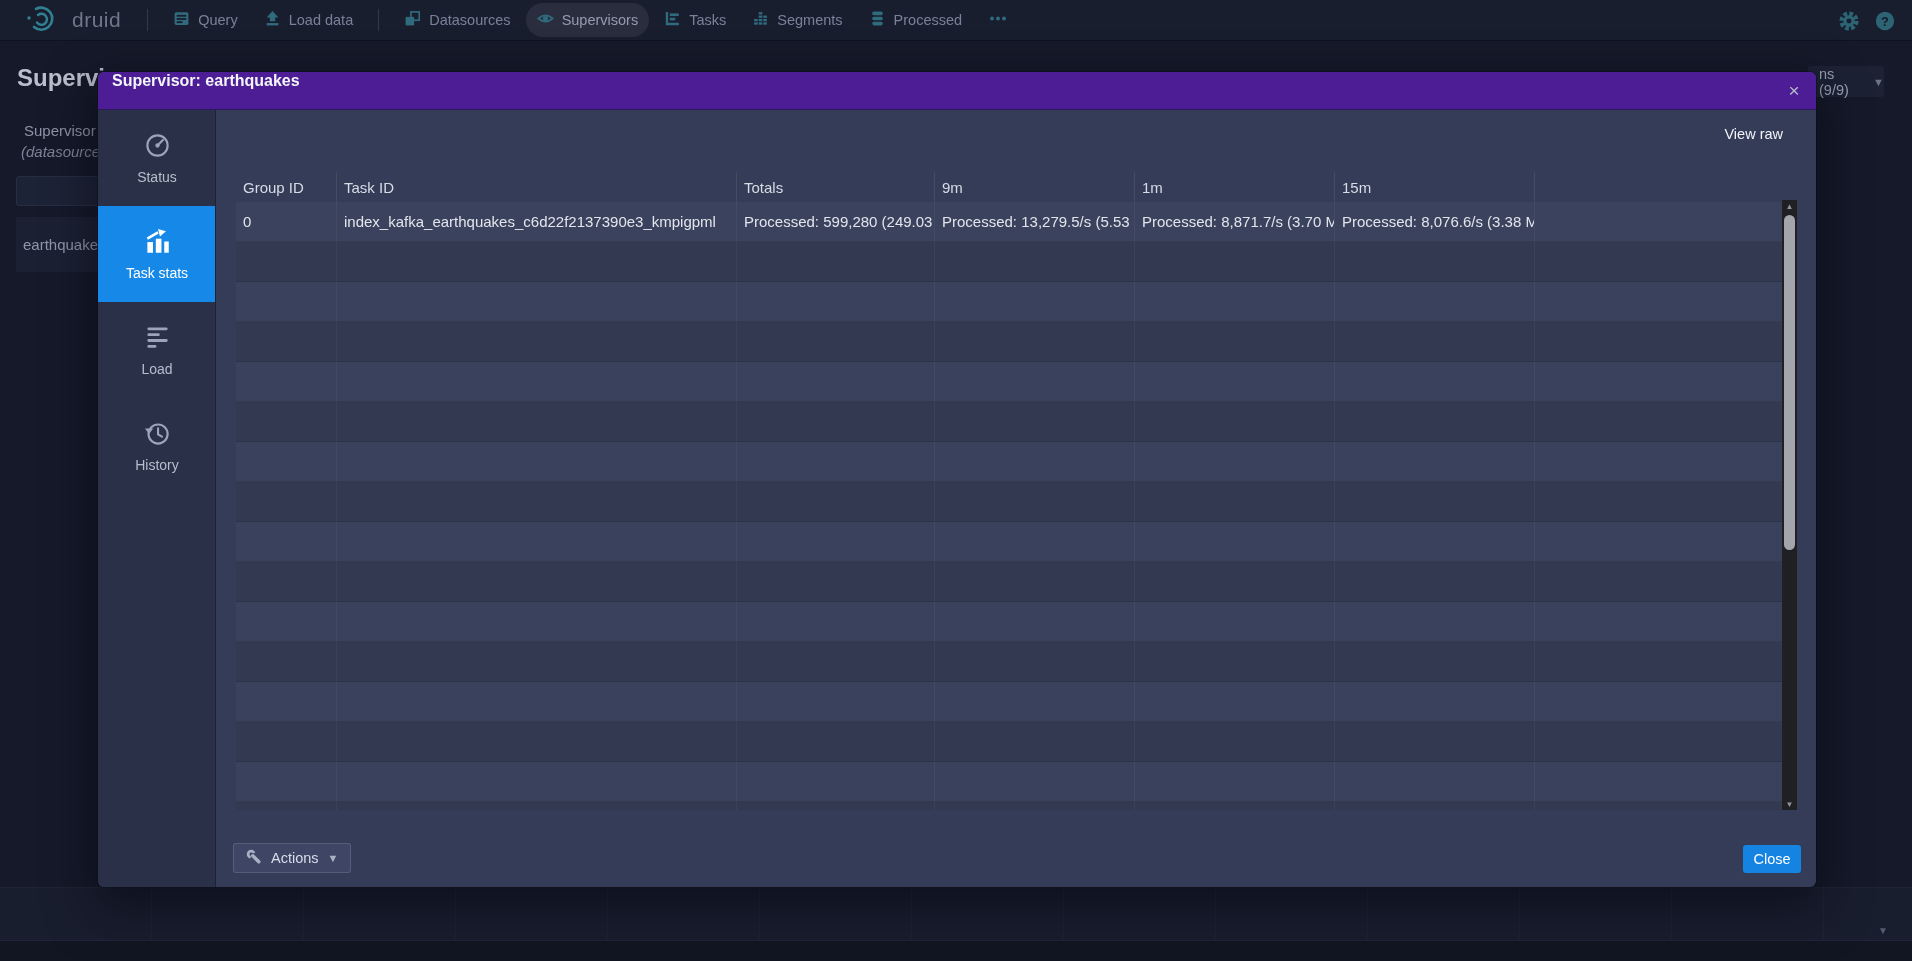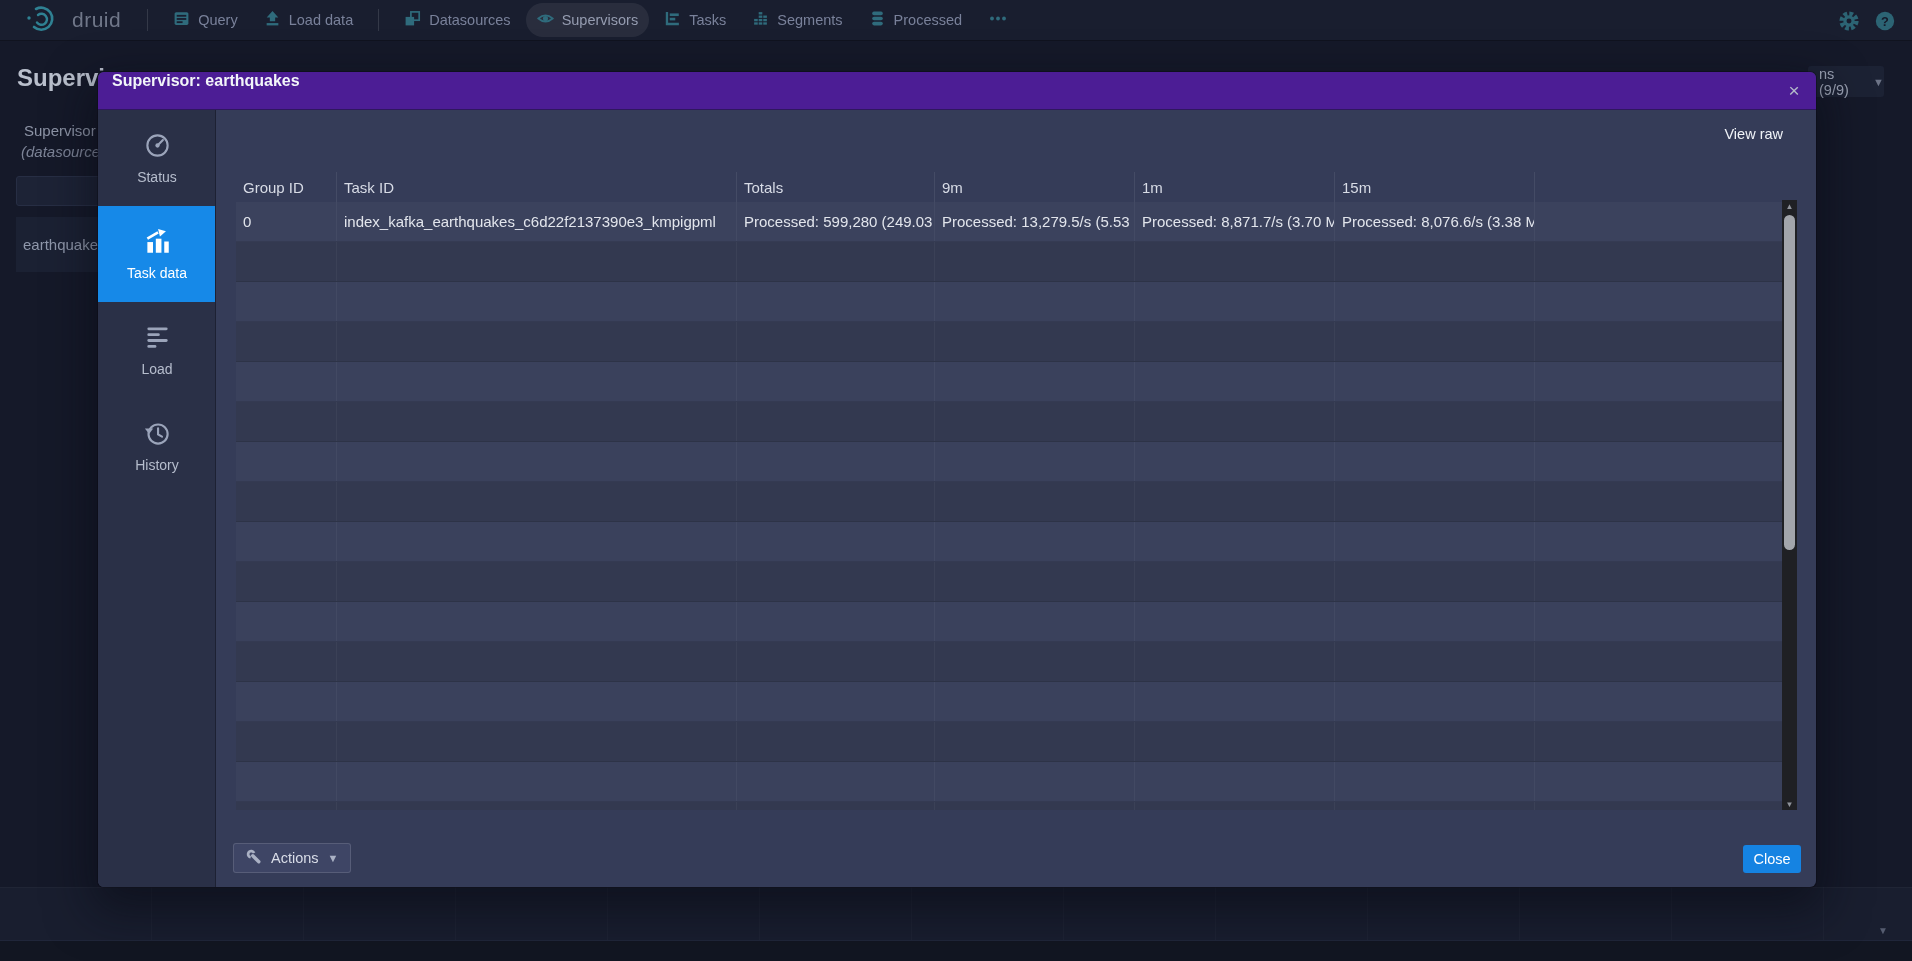--- a/index.html
+++ b/index.html
@@ -236,21 +236,21 @@
           <span>Status</span>
         </div>
         <div class="side-tab active" style="background: rgb(22, 137, 232);">
           <span><svg width="27" height="27" viewBox="0 0 24 24">
     <rect class="fillpart" x="3" y="12.5" width="5" height="9.5"></rect>
     <rect class="fillpart" x="10.5" y="9.5" width="5" height="12.5"></rect>
     <rect class="fillpart" x="18" y="12" width="4" height="10"></rect>
     <path d="M3 9.5 L12.5 3.8" stroke-width="2.3"></path>
     <polygon class="fillpart" points="12.5,0.8 19.5,2.8 14.2,7.6"></polygon>
   </svg></span>
-          <span>Task data</span>
+          <span>Task stats</span>
         </div>
         <div class="side-tab">
           <span><svg width="27" height="27" viewBox="0 0 24 24">
     <g class="fillpart">
       <rect x="3" y="3" width="18" height="2.5" rx="1.2"></rect>
       <rect x="3" y="8.2" width="11" height="2.5" rx="1.2"></rect>
       <rect x="3" y="13.4" width="18" height="2.5" rx="1.2"></rect>
       <rect x="3" y="18.6" width="8" height="2.5" rx="1.2"></rect>
     </g>
   </svg></span>

